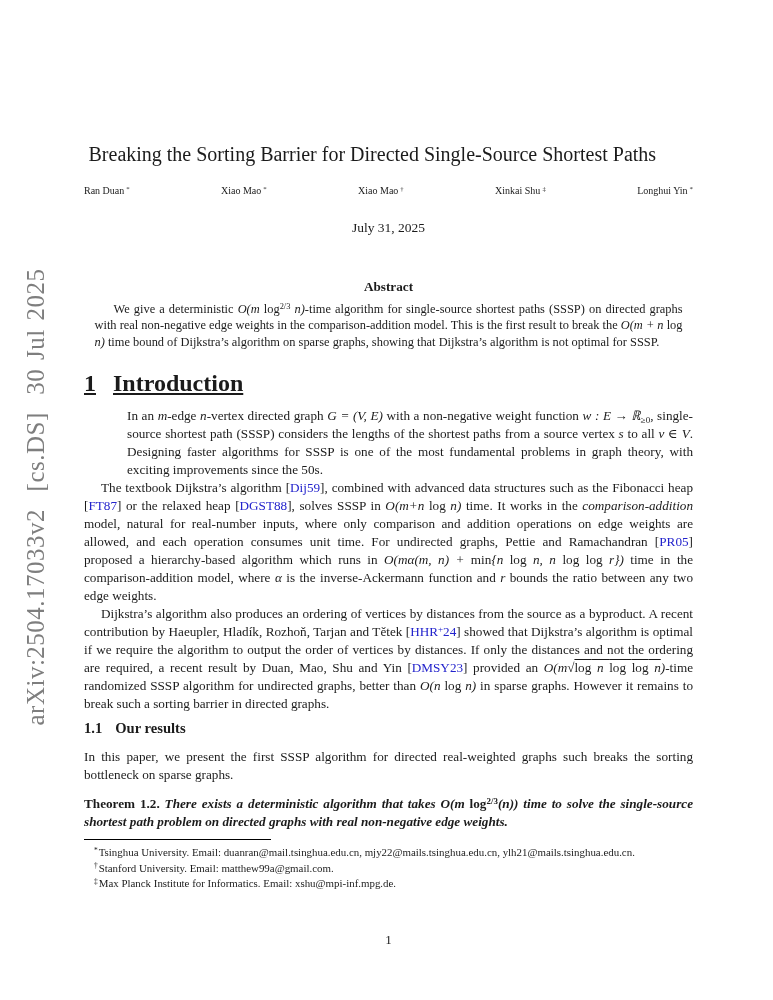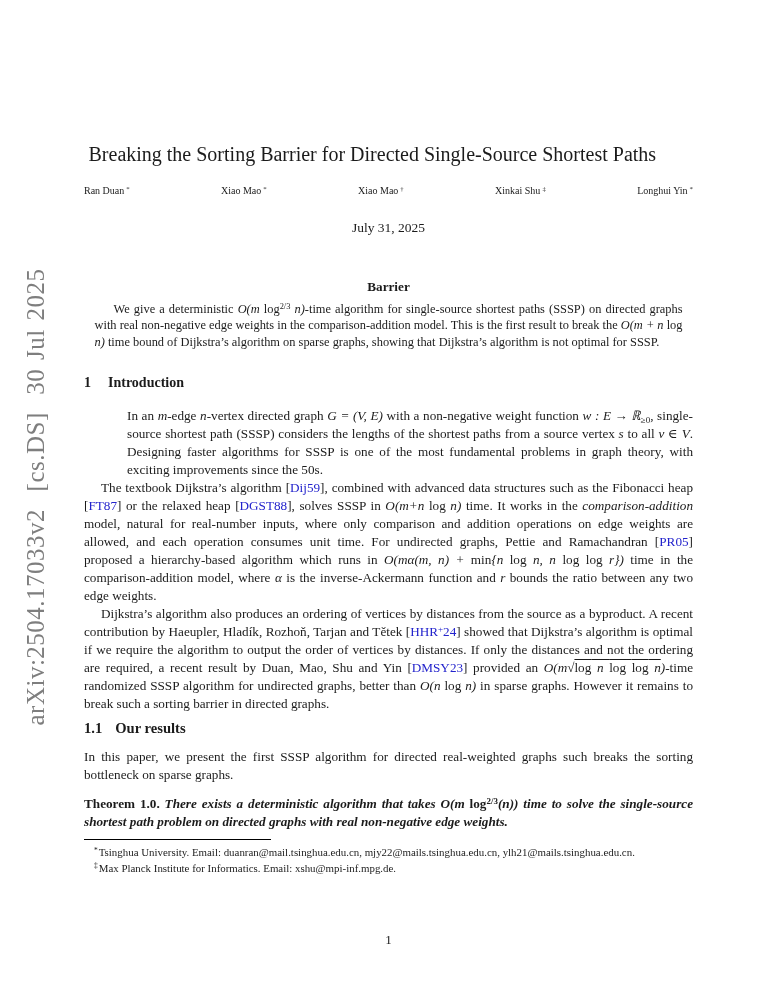--- a/index.html
+++ b/index.html
@@ -41,21 +41,21 @@
   .date{margin-top:24px;text-align:center;font-size:13.5px;}
 
   .abstract{margin-top:43px;}
   .abs-head{text-align:center;font-weight:bold;font-size:13.2px;}
   .abs-body{
     width:588px;margin:6px auto 0 auto;
     font-size:12.4px;line-height:16.4px;text-align:justify;text-indent:19px;
   }
 
   .sec{
-    margin:22px 0 0 0;font-size:14px;font-weight:bold;line-height:22px;
+    margin:22px 0 0 0;font-size:24px;font-weight:bold;line-height:22px;text-decoration:underline;
   }
   .sec .sec-num{margin-right:17px;}
   .subsec{
     margin:6px 0 0 0;font-size:14.6px;font-weight:bold;line-height:19px;
   }
   .subsec .sec-num{margin-right:13px;}
 
   p.body{
     margin:0;font-size:13.2px;line-height:18px;text-align:justify;
   }
@@ -103,39 +103,40 @@
       <span class="author"><span>Ran Duan</span><sup>*</sup></span>
       <span class="author"><span>Xiao Mao</span><sup>*</sup></span>
       <span class="author"><span>Xiao Mao</span><sup>†</sup></span>
       <span class="author"><span>Xinkai Shu</span><sup>‡</sup></span>
       <span class="author"><span>Longhui Yin</span><sup>*</sup></span>
     </div>
 
     <div class="date">July 31, 2025</div>
 
     <div class="abstract">
-      <div class="abs-head">Barrier</div>
+      <div class="abs-head">Abstract</div>
       <p class="abs-body">We give a deterministic <span class="math">O(m <span class="rm">log</span><sup>2/3</sup> n)</span>-time algorithm for single-source shortest paths (SSSP) on directed graphs with real non-negative edge weights in the comparison-addition model. This is the first result to break the <span class="math">O(m + n <span class="rm">log</span> n)</span> time bound of Dijkstra’s algorithm on sparse graphs, showing that Dijkstra’s algorithm is not optimal for SSSP.</p>
     </div>
 
     <h2 class="sec"><span class="sec-num">1</span><span>Introduction</span></h2>
 
     <p class="body noind first">In an <span class="math">m</span>-edge <span class="math">n</span>-vertex directed graph <span class="math">G = (V, E)</span> with a non-negative weight function <span class="math">w : E → ℝ<sub>≥0</sub></span>, single-source shortest path (SSSP) considers the lengths of the shortest paths from a source vertex <span class="math">s</span> to all <span class="math">v ∈ V</span>. Designing faster algorithms for SSSP is one of the most fundamental problems in graph theory, with exciting improvements since the 50s.</p>
     <p class="body ind">The textbook Dijkstra’s algorithm [<span class="cite">Dij59</span>], combined with advanced data structures such as the Fibonacci heap [<span class="cite">FT87</span>] or the relaxed heap [<span class="cite">DGST88</span>], solves SSSP in <span class="math">O(m+n <span class="rm">log</span> n)</span> time. It works in the <em>comparison-addition</em> model, natural for real-number inputs, where only comparison and addition operations on edge weights are allowed, and each operation consumes unit time. For undirected graphs, Pettie and Ramachandran [<span class="cite">PR05</span>] proposed a hierarchy-based algorithm which runs in <span class="math">O(mα(m, n) + <span class="rm">min</span>{n <span class="rm">log</span> n, n <span class="rm">log</span> <span class="rm">log</span> r})</span> time in the comparison-addition model, where <span class="math">α</span> is the inverse-Ackermann function and <span class="math">r</span> bounds the ratio between any two edge weights.</p>
     <p class="body ind">Dijkstra’s algorithm also produces an ordering of vertices by distances from the source as a byproduct. A recent contribution by Haeupler, Hladík, Rozhoň, Tarjan and Tětek [<span class="cite">HHR<sup>+</sup>24</span>] showed that Dijkstra’s algorithm is optimal if we require the algorithm to output the order of vertices by distances. If only the distances and not the ordering are required, a recent result by Duan, Mao, Shu and Yin [<span class="cite">DMSY23</span>] provided an <span class="math">O(m<span class="sqrtsym">√</span><span class="ovl"><span class="rm">log</span> n <span class="rm">log</span> <span class="rm">log</span> n</span>)</span>-time randomized SSSP algorithm for undirected graphs, better than <span class="math">O(n <span class="rm">log</span> n)</span> in sparse graphs. However it remains to break such a sorting barrier in directed graphs.</p>
 
     <h3 class="subsec"><span class="sec-num">1.1</span><span>Our results</span></h3>
 
     <p class="body noind after-head">In this paper, we present the first SSSP algorithm for directed real-weighted graphs such breaks the sorting bottleneck on sparse graphs.</p>
 
-    <p class="body noind theorem"><span class="thm-label">Theorem 1.0.</span><span> </span><span class="thm-body"><em>There exists a deterministic algorithm that takes </em><span class="math">O(m <span class="rm">log</span><sup>2/3</sup>(n))</span><em> time to solve the single-source shortest path problem on directed graphs with real non-negative edge weights.</em></span></p>
+    <p class="body noind theorem"><span class="thm-label">Theorem 1.2.</span><span> </span><span class="thm-body"><em>There exists a deterministic algorithm that takes </em><span class="math">O(m <span class="rm">log</span><sup>2/3</sup>(n))</span><em> time to solve the single-source shortest path problem on directed graphs with real non-negative edge weights.</em></span></p>
 
     <div class="footnotes">
       <div class="fnrule"></div>
       <div class="fn"><sup>*</sup><span>Tsinghua University. Email: duanran@mail.tsinghua.edu.cn, mjy22@mails.tsinghua.edu.cn, ylh21@mails.tsinghua.edu.cn.</span></div>
+      <div class="fn"><sup>†</sup><span>Stanford University. Email: matthew99a@gmail.com.</span></div>
       <div class="fn"><sup>‡</sup><span>Max Planck Institute for Informatics. Email: xshu@mpi-inf.mpg.de.</span></div>
     </div>
 
   </div>
 
   <div class="pageno">1</div>
 
 </div>
 
 </body></html>

